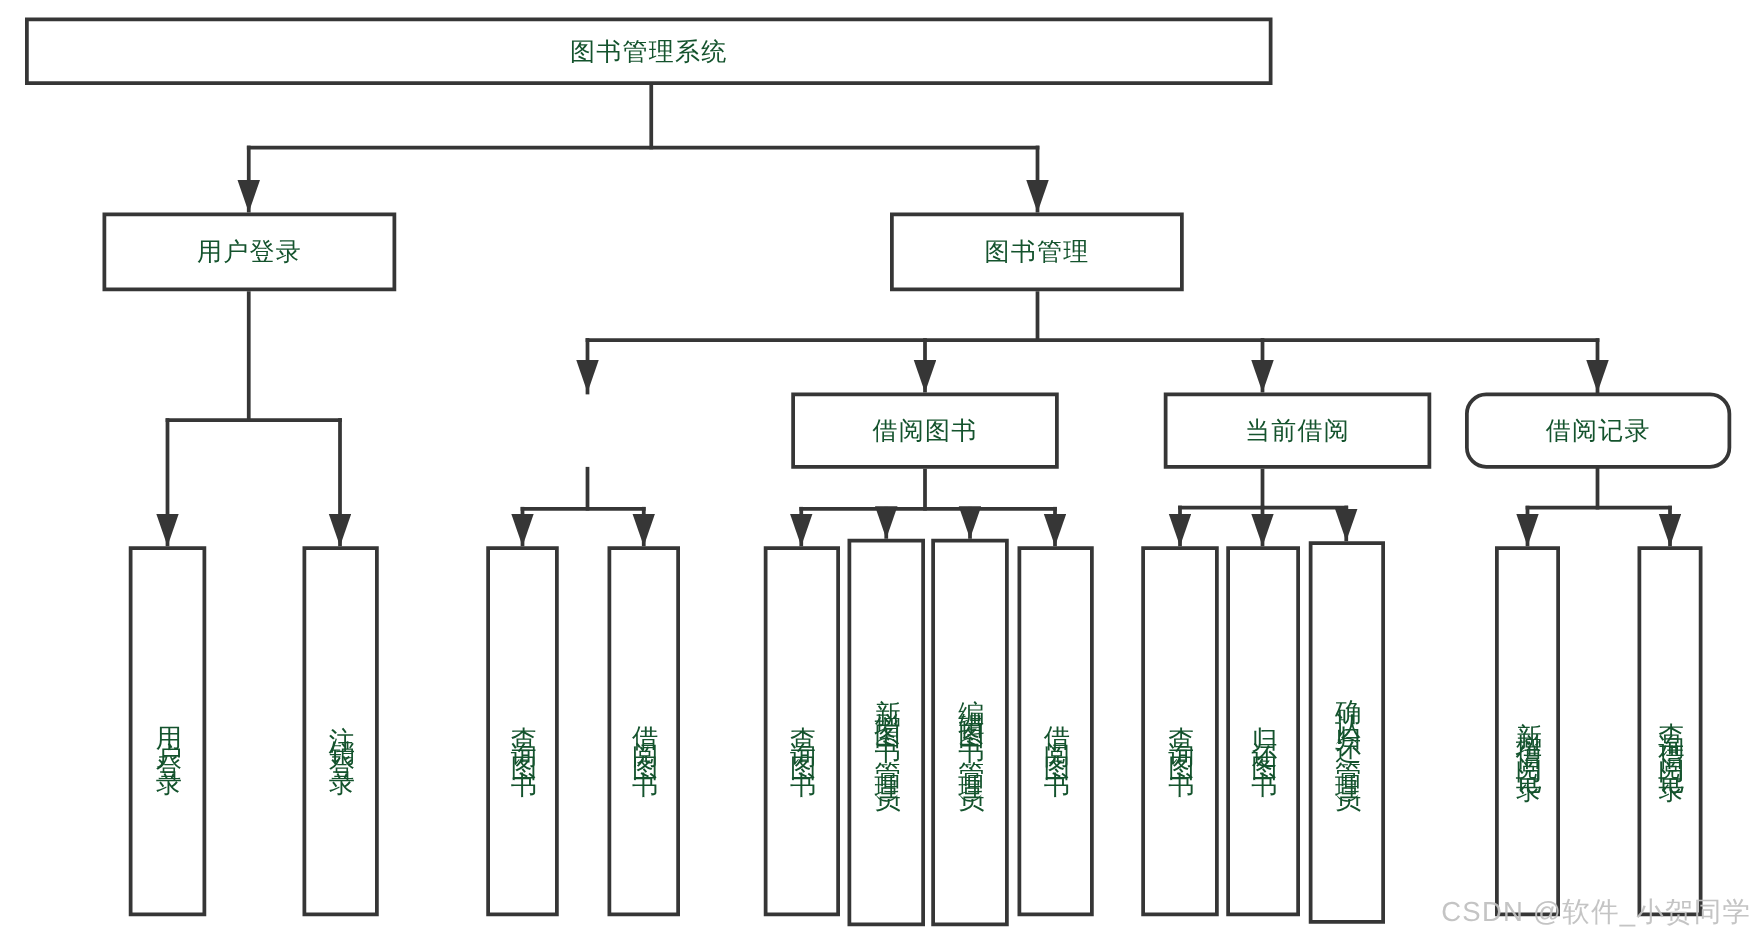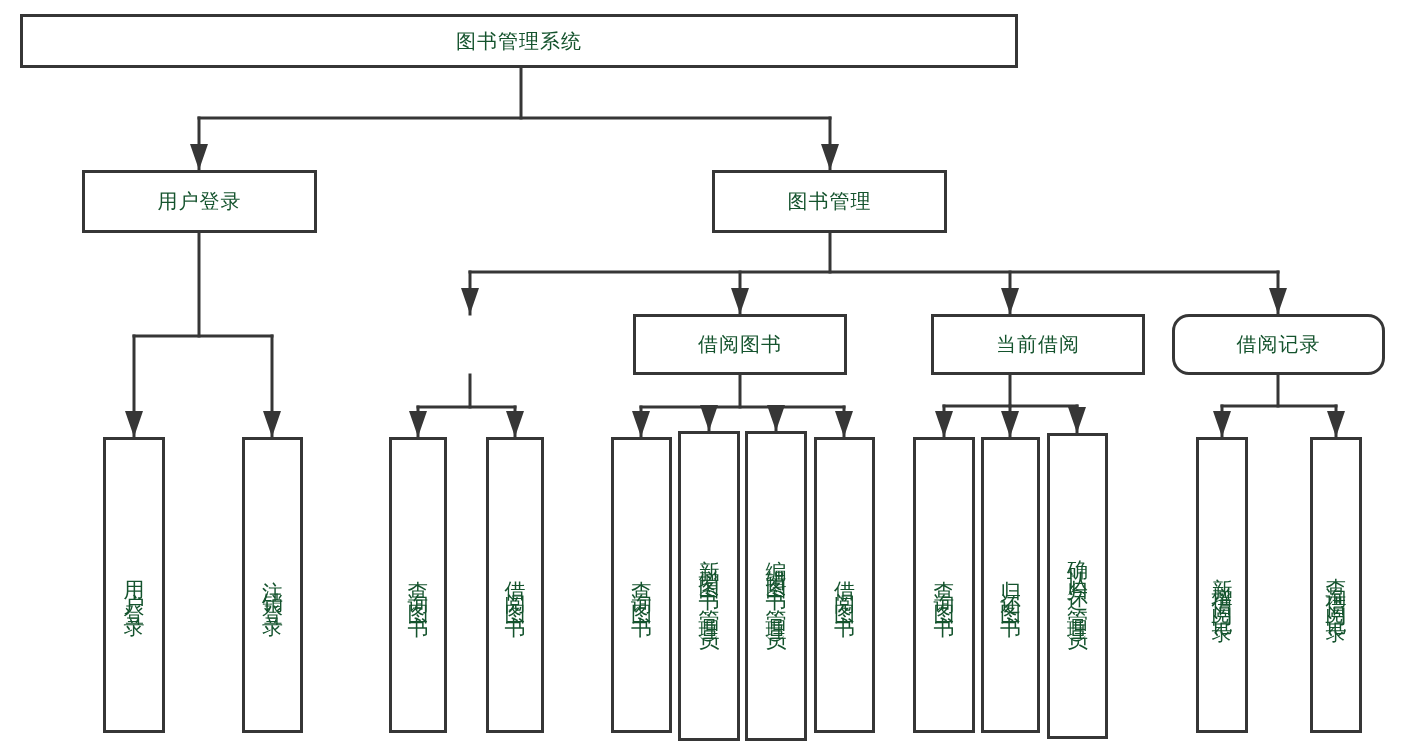--- a/index.html
+++ b/index.html
@@ -113,14 +113,15 @@
   <div class="box v tall" style="left:745px;top:431px;width:62px;height:310px;">编辑图书（管理员）</div>
   <div class="box v" style="left:814px;top:437px;width:61px;height:296px;">借阅图书</div>
 
   <div class="box v" style="left:913px;top:437px;width:62px;height:296px;">查询图书</div>
   <div class="box v" style="left:981px;top:437px;width:59px;height:296px;">归还图书</div>
   <div class="box v tall" style="left:1047px;top:433px;width:61px;height:306px;">确认归还（管理员）</div>
 
   <div class="box v six" style="left:1196px;top:437px;width:52px;height:296px;">新增借阅记录</div>
   <div class="box v six" style="left:1310px;top:437px;width:52px;height:296px;">查询借阅记录</div>
 
+  <div class="watermark">CSDN @软件_小贺同学</div>
 
 </div>
 
 </body></html>

